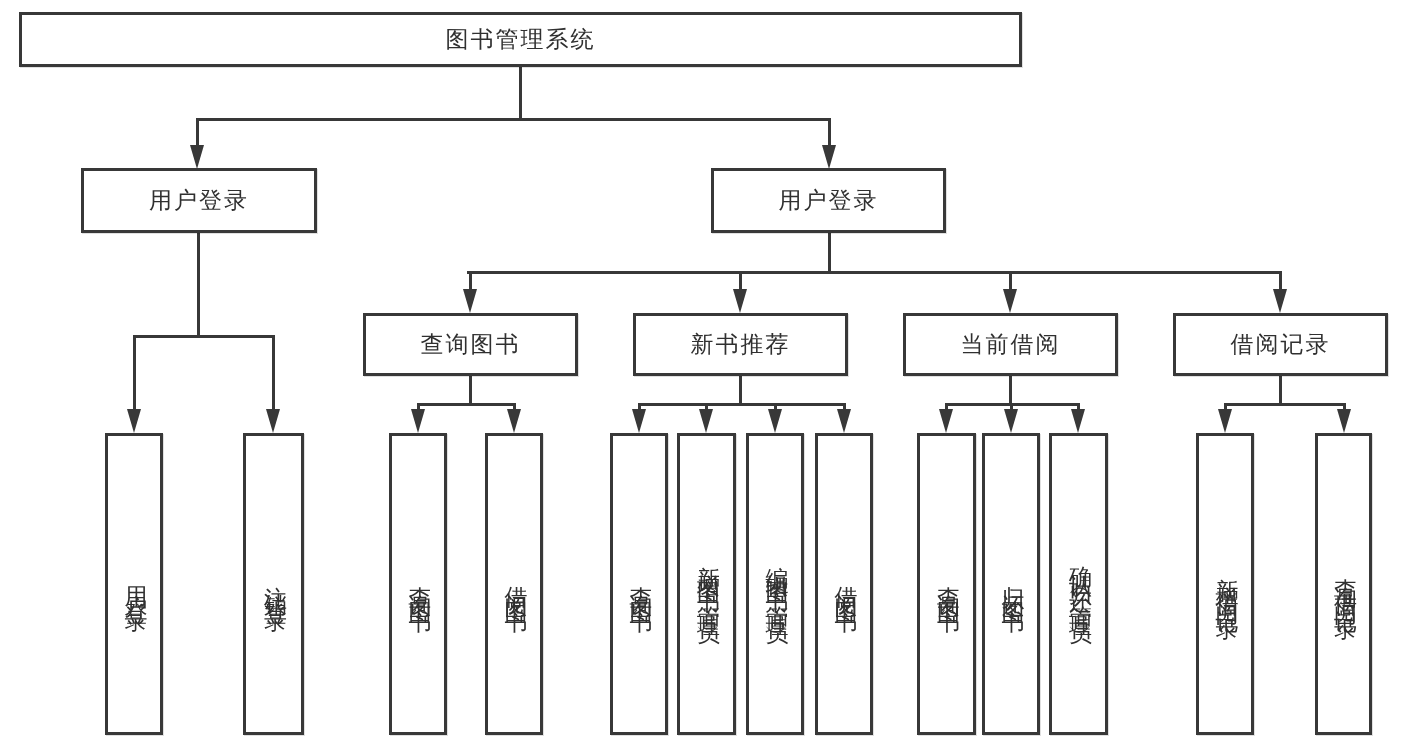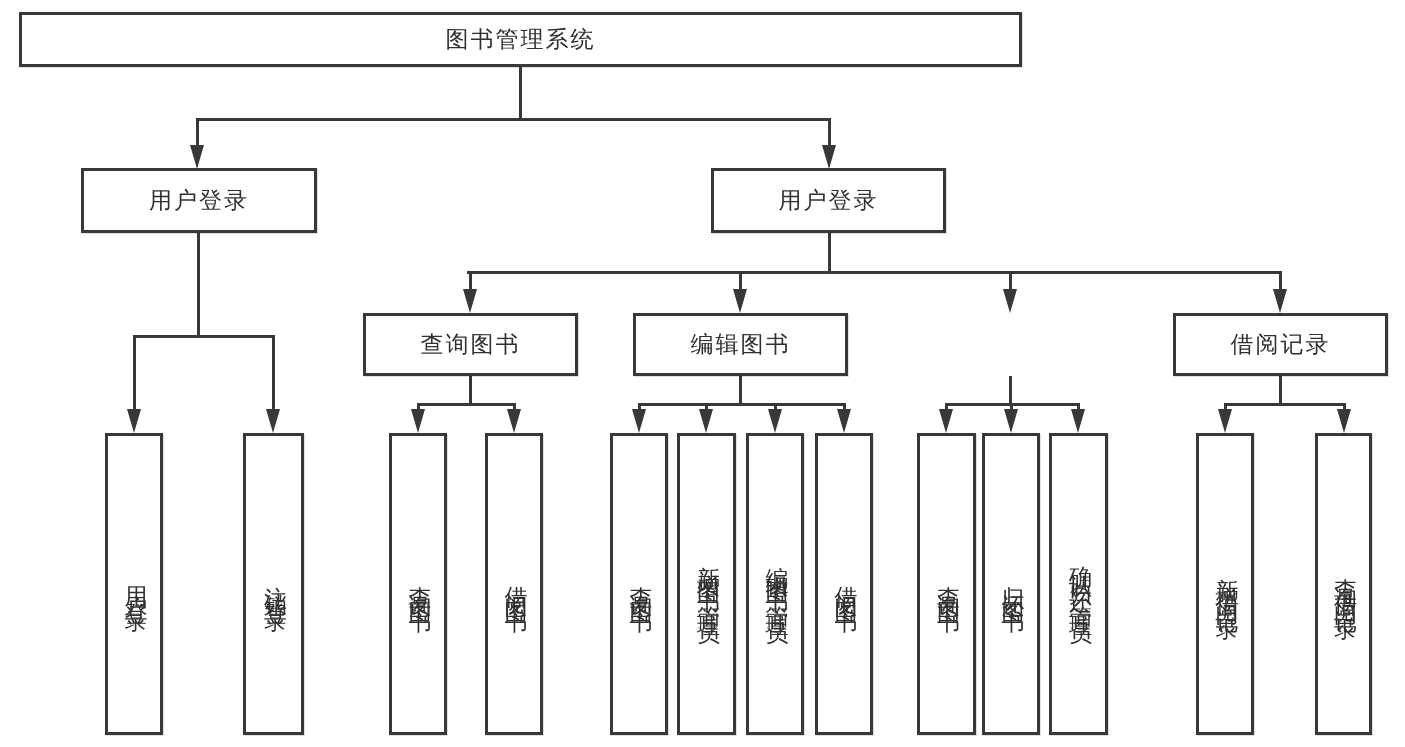--- a/index.html
+++ b/index.html
@@ -90,21 +90,22 @@
   <div class="ln" style="left:469px;top:271px;width:3px;height:19px"></div>
   <div class="arr" style="left:463px;top:289px"></div>
   <div class="ln" style="left:739px;top:271px;width:3px;height:19px"></div>
   <div class="arr" style="left:733px;top:289px"></div>
   <div class="ln" style="left:1009px;top:271px;width:3px;height:19px"></div>
   <div class="arr" style="left:1003px;top:289px"></div>
   <div class="ln" style="left:1279px;top:271px;width:3px;height:19px"></div>
   <div class="arr" style="left:1273px;top:289px"></div>
 
   <div class="node h-label" style="left:363px;top:313px;width:215px;height:63px">查询图书</div>
-  <div class="node h-label" style="left:633px;top:313px;width:215px;height:63px">编辑图书</div>
+  <div class="node h-label" style="left:633px;top:313px;width:215px;height:63px">新书推荐</div>
+  <div class="node h-label" style="left:903px;top:313px;width:215px;height:63px">当前借阅</div>
   <div class="node h-label" style="left:1173px;top:313px;width:215px;height:63px">借阅记录</div>
 
   <div class="ln" style="left:469px;top:376px;width:3px;height:30px"></div>
   <div class="ln" style="left:417px;top:403px;width:99px;height:3px"></div>
   <div class="ln" style="left:417px;top:403px;width:3px;height:8px"></div>
   <div class="arr" style="left:411px;top:409px"></div>
   <div class="ln" style="left:513px;top:403px;width:3px;height:8px"></div>
   <div class="arr" style="left:507px;top:409px"></div>
 
   <div class="ln" style="left:739px;top:376px;width:3px;height:30px"></div>

